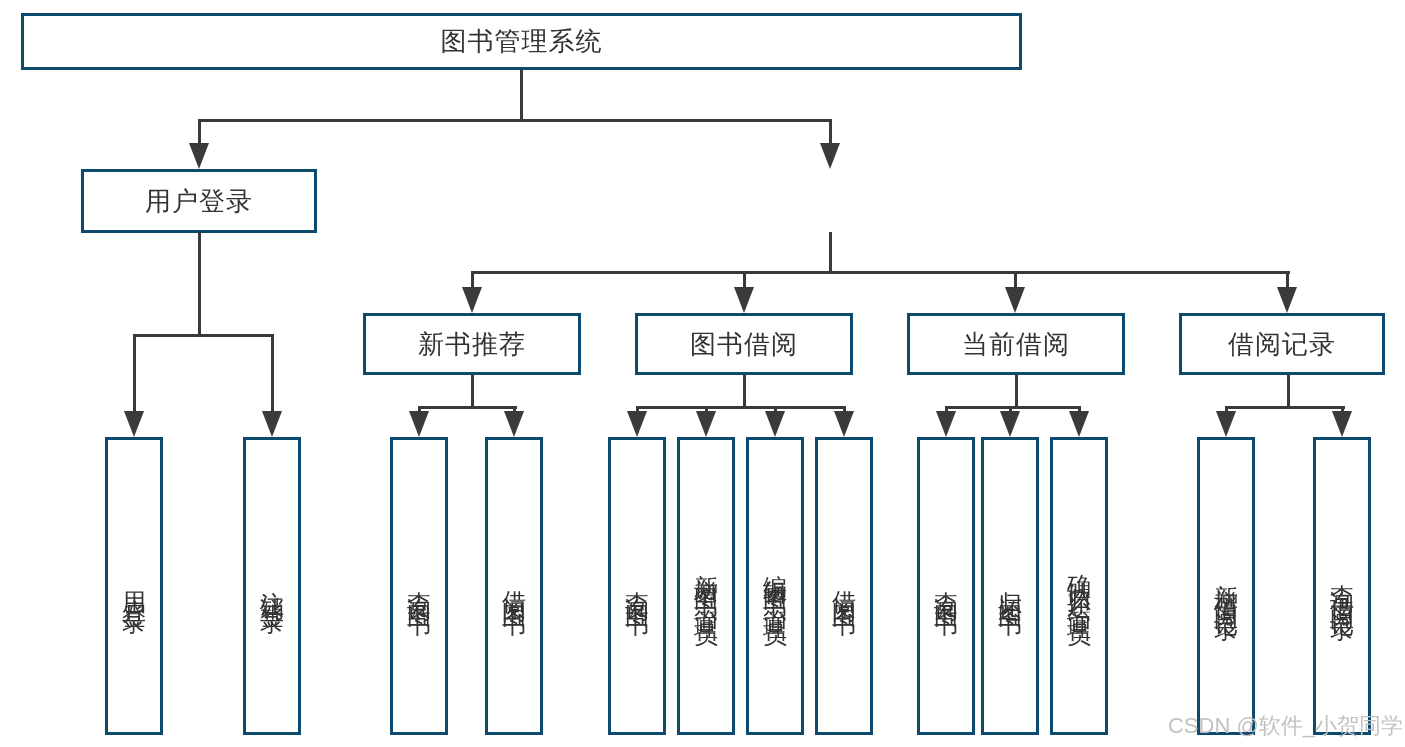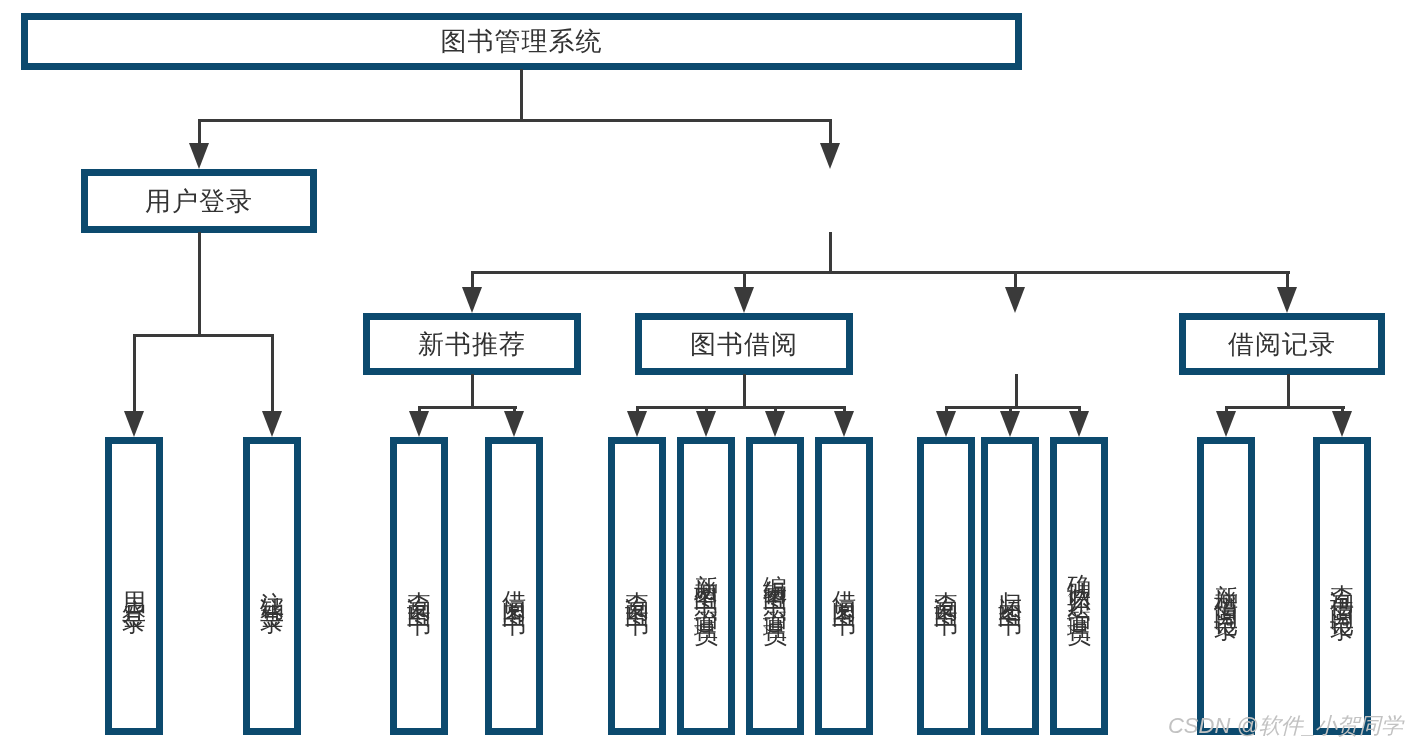--- a/index.html
+++ b/index.html
@@ -6,21 +6,21 @@
   #canvas{
     position:relative;
     width:1405px;height:747px;
     background:#ffffff;
     font-family:"Liberation Sans", sans-serif;
     overflow:hidden;
   }
   .box{
     position:absolute;
     box-sizing:border-box;
-    border:7px solid #0c4a6e;
+    border:3px solid #0c4a6e;
     background:#ffffff;
     display:flex;
     align-items:center;
     justify-content:center;
     color:#333333;
   }
   .hlabel{font-size:26px;letter-spacing:1px;white-space:nowrap;}
   .vbox .vtext{
     writing-mode:vertical-rl;
     text-orientation:mixed;
@@ -38,34 +38,34 @@
     border-top:26px solid #3a3a3a;
   }
   .watermark{
     position:absolute;
     left:1158px;top:711px;width:245px;
     text-align:right;
     font-size:22px;
     color:#c2c2c2;
     white-space:nowrap;
     z-index:5;
-    font-style:italic;
   }
 </style>
 </head>
 <body>
 
 <div id="canvas">
 
   <div class="box hlabel" style="left:21px;top:13px;width:1001px;height:57px;">图书管理系统</div>
 
   <div class="box hlabel" style="left:81px;top:169px;width:236px;height:64px;">用户登录</div>
 
   <div class="box hlabel" style="left:635px;top:313px;width:218px;height:62px;">图书借阅</div>
   <div class="box hlabel" style="left:363px;top:313px;width:218px;height:62px;">新书推荐</div>
+  <div class="box hlabel" style="left:907px;top:313px;width:218px;height:62px;">当前借阅</div>
   <div class="box hlabel" style="left:1179px;top:313px;width:206px;height:62px;">借阅记录</div>
 
   <div class="box vbox" style="left:105px;top:437px;width:58px;height:298px;">
     <span class="vtext">用户登录</span>
   </div>
   <div class="box vbox" style="left:243px;top:437px;width:58px;height:298px;">
     <span class="vtext">注销登录</span>
   </div>
 
   <div class="box vbox" style="left:390px;top:437px;width:58px;height:298px;">

